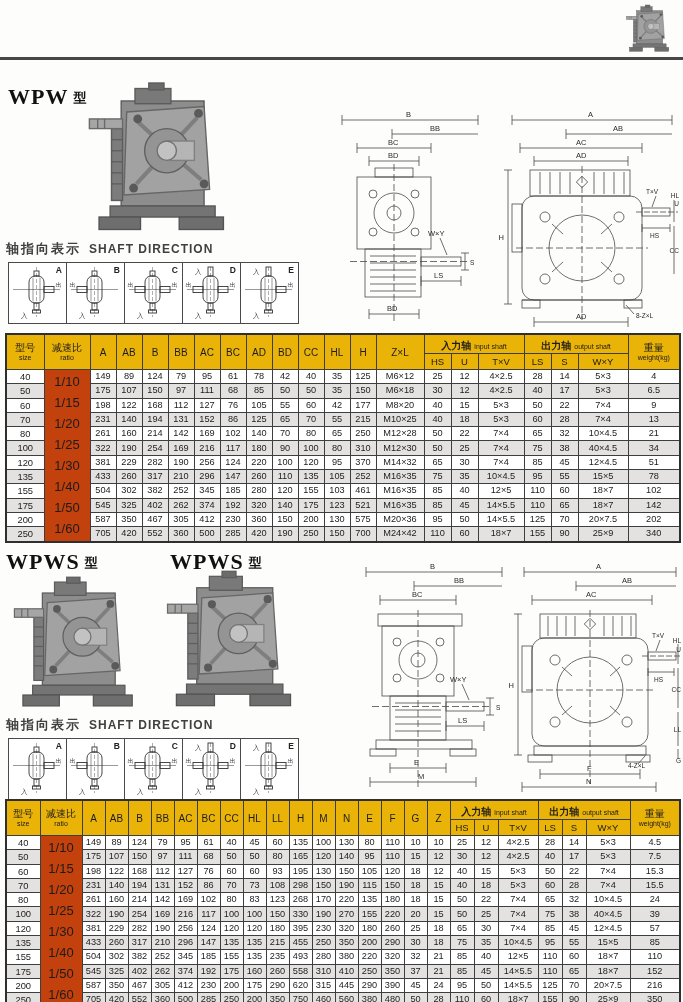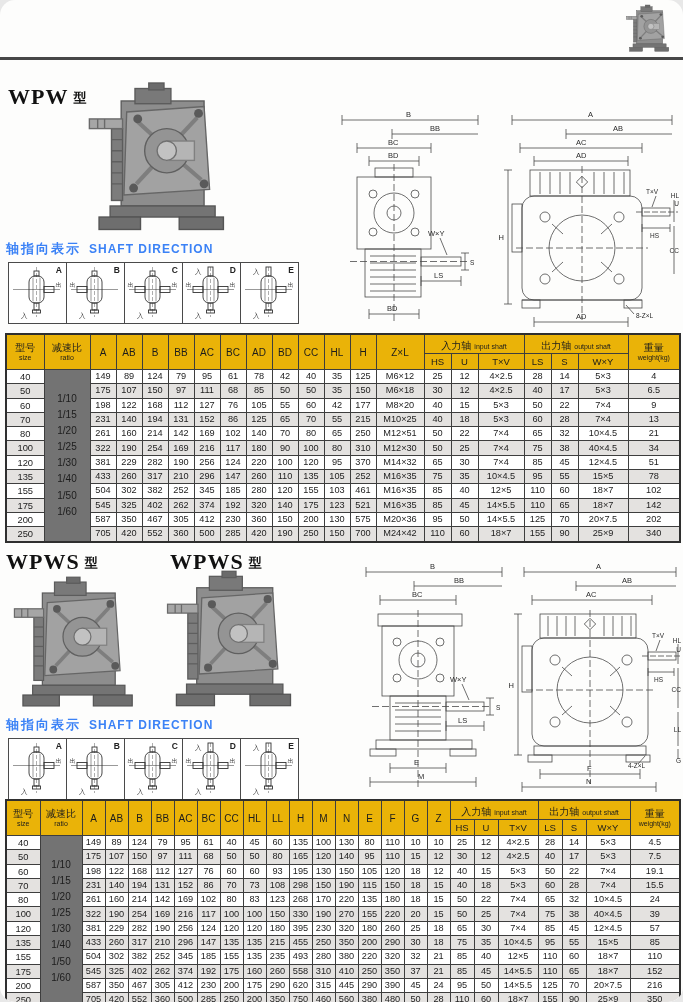--- a/index.html
+++ b/index.html
@@ -1,47 +1,47 @@
 <!DOCTYPE html>
 <html><head>
 <meta charset="utf-8">
 <style>
   html,body{margin:0;padding:0;background:#e8e8e8;}
   .page{position:relative;width:683px;height:1002px;margin:0 auto;background:#fdfdfc;
-        font-family:"Liberation Sans","DejaVu Sans",sans-serif;color:#1c1c1c;overflow:hidden;border-radius:15px;}
+        font-family:"Liberation Sans","DejaVu Sans",sans-serif;color:#1c1c1c;overflow:hidden;}
   .top-rule{position:absolute;left:0;top:57px;width:683px;height:0;border-top:3px solid #474747;}
   .photo{position:absolute;}
   .model-title{position:absolute;font-family:"Liberation Serif","DejaVu Serif",serif;
         font-weight:bold;font-size:22px;letter-spacing:1px;color:#111;}
   .model-title .suffix{font-size:13px;margin-left:5px;vertical-align:2px;}
-  .sd-heading{position:absolute;font-size:13px;color:#3b82f6;white-space:nowrap;text-align:center;}
+  .sd-heading{position:absolute;font-size:13px;color:#404040;white-space:nowrap;text-align:center;}
   .sd-heading .cn{font-weight:bold;letter-spacing:2px;}
   .sd-heading .en{font-weight:bold;font-size:12px;letter-spacing:1px;margin-left:8px;}
   .dir-panel{position:absolute;display:flex;border:1px solid #4a4a4a;background:#fff;}
   .dir-cell{width:57px;height:60px;border-right:1px solid #4a4a4a;position:relative;}
   .dir-cell:last-child{border-right:none;}
   .dir-letter{position:absolute;top:2px;right:4px;font-size:8.5px;font-weight:bold;color:#222;}
   .drawing{position:absolute;}
   .drawing text{fill:#2a2a2a;font-size:7.5px;font-family:"Liberation Sans",sans-serif;}
   .drawing .sm{font-size:6.5px;}
   table.spec{position:absolute;left:5px;width:674px;border-collapse:collapse;table-layout:fixed;background:#fff;
         border:2px solid #2f2f2f;}
   table.spec th,table.spec td{border:1px solid #3e3e3e;text-align:center;vertical-align:middle;
         padding:0;overflow:hidden;white-space:nowrap;}
   table.spec th{background:#eab308;font-weight:normal;}
   table.spec .cn{font-size:10px;display:block;line-height:1.15;}
-  table.spec .grp .cn{display:inline;font-weight:normal;}
+  table.spec .grp .cn{display:inline;font-weight:bold;}
   table.spec .en{font-size:7px;display:block;line-height:1.1;}
   table.spec .grp .en{display:inline;font-size:7px;margin-left:3px;}
   table.spec .dimh{font-size:10px;}
   table.spec .subh{font-size:9.5px;height:15px;}
   table.spec td{font-size:9.2px;height:13.3px;line-height:1;}
   table.spec td.szc{font-size:9.4px;}
   table.spec tr.alt td{background:#e4e2e0;}
-  table.spec td.ratio{background:#737373;white-space:pre-line;line-height:1.62;font-size:10px;}
+  table.spec td.ratio{background:#c2410c;white-space:pre-line;line-height:1.62;font-size:13px;}
   #table1{top:333px;}
   #table2{top:799px;}
 </style>
 </head>
 <body>
 
 <div class="page">
 
   <div class="photo gearbox-photo" style="left:626px;top:2px;width:48px;height:54px"><svg viewBox="0 0 110 112" width="100%" height="100%" preserveAspectRatio="xMidYMid meet">
 <rect x="24" y="14" width="60" height="76" fill="#8d8d8d" stroke="#5c5c5c"></rect>
@@ -469,21 +469,21 @@
           <td>160</td>
           <td>214</td>
           <td>142</td>
           <td>169</td>
           <td>102</td>
           <td>140</td>
           <td>70</td>
           <td>80</td>
           <td>65</td>
           <td>250</td>
-          <td>M12×51</td>
+          <td>M12×28</td>
           <td>50</td>
           <td>22</td>
           <td>7×4</td>
           <td>65</td>
           <td>32</td>
           <td>10×4.5</td>
           <td>21</td>
         </tr>
         <tr class="alt">
           <td class="szc">100</td>
@@ -1056,21 +1056,21 @@
           <td>105</td>
           <td>120</td>
           <td>18</td>
           <td>12</td>
           <td>40</td>
           <td>15</td>
           <td>5×3</td>
           <td>50</td>
           <td>22</td>
           <td>7×4</td>
-          <td>19.1</td>
+          <td>15.3</td>
         </tr>
         <tr class="alt">
           <td class="szc">70</td>
           <td>231</td>
           <td>140</td>
           <td>194</td>
           <td>131</td>
           <td>152</td>
           <td>86</td>
           <td>70</td>

